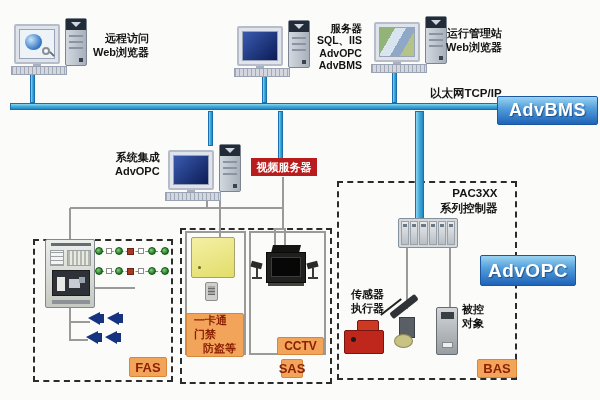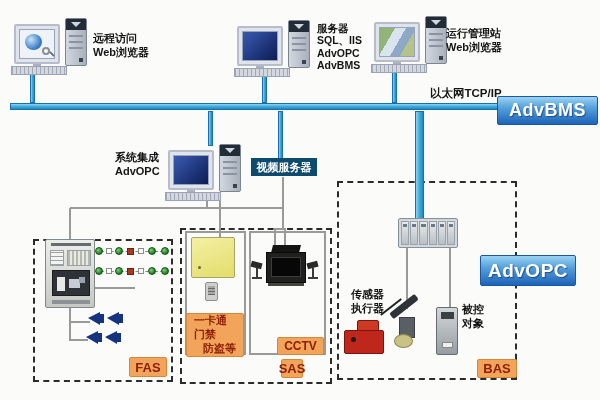--- a/index.html
+++ b/index.html
@@ -36,28 +36,28 @@
   .tower-top { position:absolute; left:0; top:0; width:100%; height:11px; background:#222b38; }
   .tower-top:after { content:""; position:absolute; left:5px; top:3px; width:0; height:0;
     border-left:5px solid transparent; border-right:5px solid transparent; border-top:5px solid #cfd6e0; }
   .tower .slot { position:absolute; left:3px; width:14px; height:2px; background:#8a94a2; }
   .tower .btn { position:absolute; right:3px; bottom:3px; width:4px; height:4px; background:#39424e; }
   .keyboard { position:absolute; left:-3px; top:48px; width:56px; height:9px;
     background:#d4d8de; border:1px solid #9aa3b5;
     background-image:repeating-linear-gradient(90deg, rgba(120,130,150,.55) 0 1px, transparent 1px 4px); }
   
   .lbl { position:absolute; color:#141414; font-weight:bold; font-size:11px; line-height:1.3; white-space:nowrap; }
-  .lbl span { display:block; }
+  .lbl span { display:block;text-align:right; }
   
   .bluebadge { position:absolute; display:flex; align-items:center; justify-content:center;
     background:linear-gradient(180deg,#9ad4f2 0%,#55a0dc 40%,#1e63b8 100%);
     border:1px solid #1a57a0; border-radius:2px; color:#fff; font-weight:bold;
     text-shadow:1px 1px 1px rgba(0,40,90,.55); letter-spacing:.5px; }
   .navybadge { position:absolute; display:flex; align-items:center; justify-content:center;
-    background:#0c4a6e; color:#fff; font-weight:bold; font-size:11px; }
+    background:#b91c1c; color:#fff; font-weight:bold; font-size:11px; }
   .orange { position:absolute; background:#f2a45b; border:1px solid #d8873a; border-radius:2px;
     color:#8b1f00; font-weight:bold; display:flex; align-items:center; justify-content:center; }
   
   .cloud { position:absolute; left:56px; top:76px; width:140px; height:78px; }
   .cloud i { position:absolute; display:block; background:#e4e4e0; border-radius:50%;
     box-shadow:inset -4px -5px 8px rgba(170,170,165,.8), inset 3px 4px 6px #f6f6f4; }
   
   .dashedbox { position:absolute; border:2px dashed #2b2b2b; }
   .innerbox { position:absolute; border:2px solid #9a9a96; }
   
@@ -230,20 +230,24 @@
     <span>运行管理站</span>
       <span>Web浏览器</span>
   </div>
   <div class="lbl" style="left:430px; top:86px; font-size:11.5px;">
     <span>以太网TCP/IP</span>
   </div>
   <div class="lbl" style="left:115px; top:150px;">
     <span>系统集成</span>
       <span>AdvOPC</span>
   </div>
+  <div class="lbl" style="left:440px; top:186px; font-size:11.5px;">
+    <span>PAC3XX</span>
+      <span>系列控制器</span>
+  </div>
   <div class="lbl" style="left:351px; top:287px;">
     <span>传感器</span>
       <span>执行器</span>
   </div>
   <div class="lbl" style="left:462px; top:302px;">
     <span>被控</span>
       <span>对象</span>
   </div>
 
   <div class="bluebadge" style="left:497px; top:96px; width:101px; height:29px; font-size:18px;">

